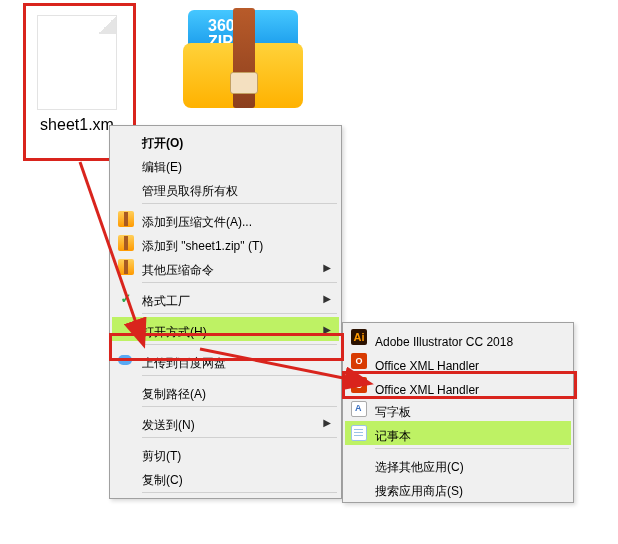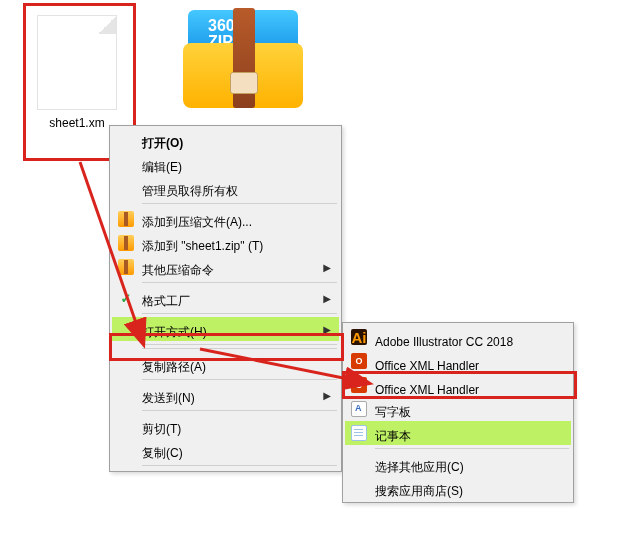--- a/index.html
+++ b/index.html
@@ -31,21 +31,21 @@
     position: relative;
   }
   .file-icon::after {
     content: "";
     position: absolute;
     top: 0; right: 0;
     width: 18px; height: 18px;
     background: linear-gradient(135deg, transparent 50%, #e5e5e5 50%);
   }
   .file-label {
-    font-size: 12px;
+    font-size: 16px;
     color: #000;
   }
   .red-box-1 {
     position: absolute;
     left: 23px;
     top: 3px;
     width: 113px;
     height: 158px;
     border: 3px solid #d9241d;
     pointer-events: none;
@@ -151,21 +151,21 @@
     justify-content: center;
     font-size: 11px;
     border-radius: 2px;
   }
   .ic-zip { background: linear-gradient(#ffcf5a,#ff9a00); }
   .ic-zip::after { content:""; width:4px; height:14px; background:#a85a22; position:absolute; }
   .ic-gsgc { color:#2aa84a; font-weight:bold; font-size:13px; }
   .ic-cloud {
     width:14px; height:10px; background:#59a9f3; border-radius:6px; top:7px;
   }
-  .ic-ai { background:#2b1100; color:#ff9a00; font-weight:bold; font-size:15px; }
+  .ic-ai { background:#2b1100; color:#ff9a00; font-weight:bold; font-size:11px; }
   .ic-xml { background:#d83b01; color:#fff; font-weight:bold; font-size:9px; }
   .ic-notepad {
     background:#fff; border:1px solid #9cc3e6;
   }
   .ic-notepad::before { content:""; position:absolute; left:2px; top:3px; width:9px; height:1px; background:#9cc3e6; box-shadow:0 3px #9cc3e6, 0 6px #9cc3e6; }
   .ic-wordpad {
     background:#fff; border:1px solid #aaa;
   }
   .ic-wordpad::after { content:"A"; color:#3a6fbf; font-size:9px; font-weight:bold; position:absolute; left:3px; top:1px;}
 
@@ -247,20 +247,24 @@
       <span class="mi-icon ic-gsgc">✓</span>
       <span>格式工厂</span>
       <span class="arrow">▶</span>
     </div>
   <div class="menu-sep"></div>
   <div class="menu-item hover">
       <span>打开方式(H)</span>
       <span class="arrow">▶</span>
     </div>
   <div class="menu-sep"></div>
+  <div class="menu-item">
+      <span class="mi-icon ic-cloud"></span>
+      <span>上传到百度网盘</span>
+    </div>
   <div class="menu-sep"></div>
   <div class="menu-item">
       <span>复制路径(A)</span>
     </div>
   <div class="menu-sep"></div>
   <div class="menu-item">
       <span>发送到(N)</span>
       <span class="arrow">▶</span>
     </div>
   <div class="menu-sep"></div>

